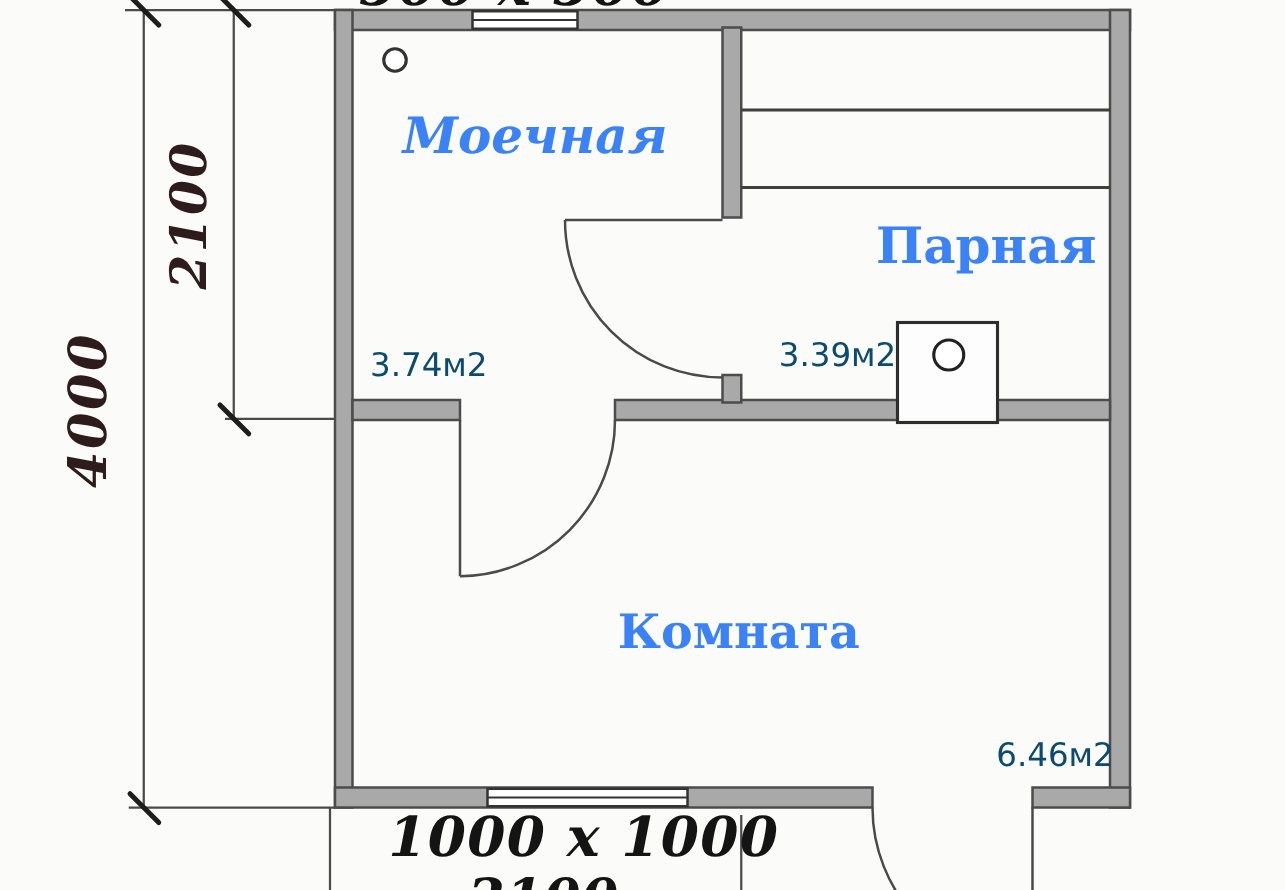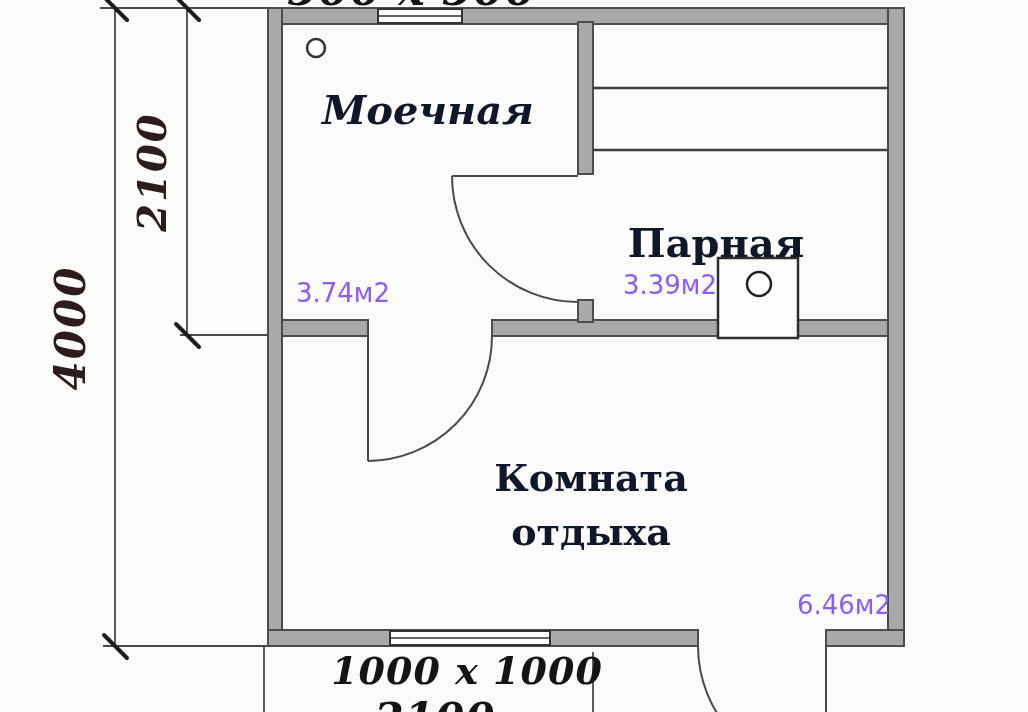--- a/index.html
+++ b/index.html
@@ -24,44 +24,44 @@
   .lbl {
     position: absolute;
     white-space: nowrap;
     transform: translate(-50%, -50%);
     color: #151515;
   }
   .room-name {
     font-family: "DejaVu Serif", "Liberation Serif", serif;
     font-weight: bold;
     font-size: 40px;
-    color: #0f172a;
+    color: #3b82f6;
   }
   .italic { font-style: italic; }
   .area-lbl {
     font-family: "DejaVu Sans", "Liberation Sans", sans-serif;
     font-size: 26px;
-    color: #8b5cf6;
+    color: #0c4a6e;
   }
   .dim-lbl {
     font-family: "DejaVu Serif", "Liberation Serif", serif;
     font-style: italic;
     font-weight: bold;
     font-size: 42px;
     color: #2e1b1b;
     letter-spacing: 2px;
   }
   .dim-vertical {
     transform: translate(-50%, -50%) rotate(-90deg);
   }
   .dim-horizontal {
     font-family: "DejaVu Serif", "Liberation Serif", serif;
     font-style: italic;
     font-weight: bold;
-    font-size: 38px;
+    font-size: 44px;
     color: #141414;
     letter-spacing: 1px;
   }
   .cut-top { transform: translateX(-50%); top: -36px; }
   .cut-bottom { transform: translateX(-50%); top: 694px; }
   .rest-room-block {
     position: absolute;
     left: 591px;
     top: 505px;
     transform: translate(-50%, -50%);
@@ -141,25 +141,24 @@
   <div class="lbl dim-lbl dim-vertical" style="left:151px; top:172px; font-size:40px;">2100</div>
 
   <div class="lbl dim-horizontal cut-top" style="left:412px; font-size:44px;">500 х 500</div>
 
   <div class="lbl dim-horizontal" style="left:467px; top:670px;">1000 x 1000</div>
 
   <div class="lbl dim-horizontal cut-bottom" style="left:435px; font-size:42px;">2100</div>
 
   <div class="lbl room-name italic" style="left:428px; top:109px;">Моечная</div>
 
-  <div class="lbl room-name" style="left:716px; top:197px;margin-top:45px;">Парная</div>
+  <div class="lbl room-name" style="left:789px; top:197px;">Парная</div>
 
   <div class="rest-room-block room-name" style="font-size:38px;">
     <div>Комната</div>
-    <div>отдыха</div>
   </div>
 
   <div class="lbl area-lbl" style="left:343px; top:293px;">3.74м2</div>
 
   <div class="lbl area-lbl" style="left:670px; top:285px;">3.39м2</div>
 
   <div class="lbl area-lbl" style="left:844px; top:605px;">6.46м2</div>
 
 </div>
 

